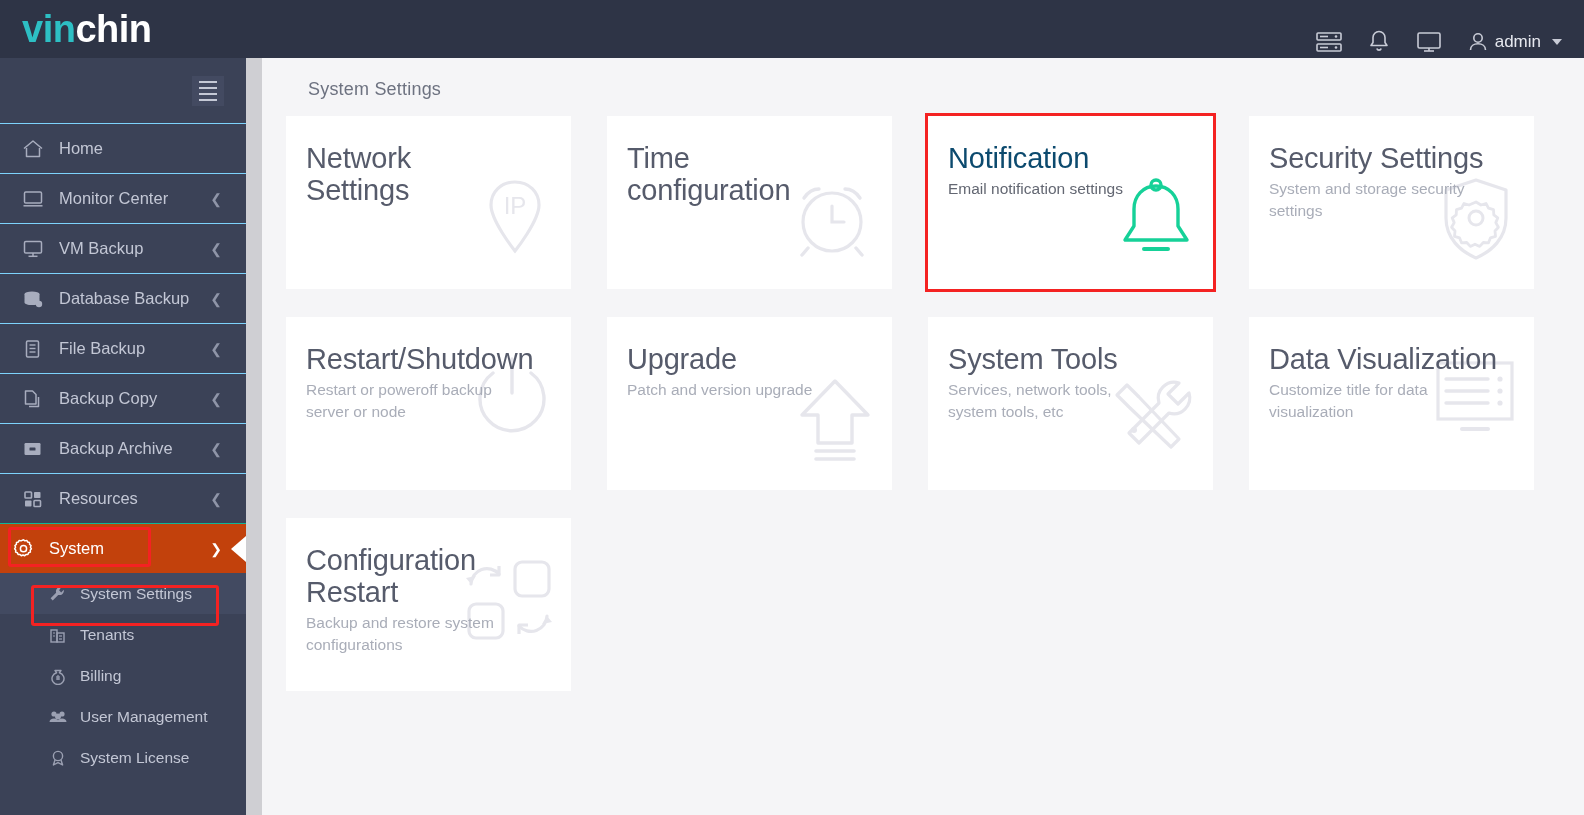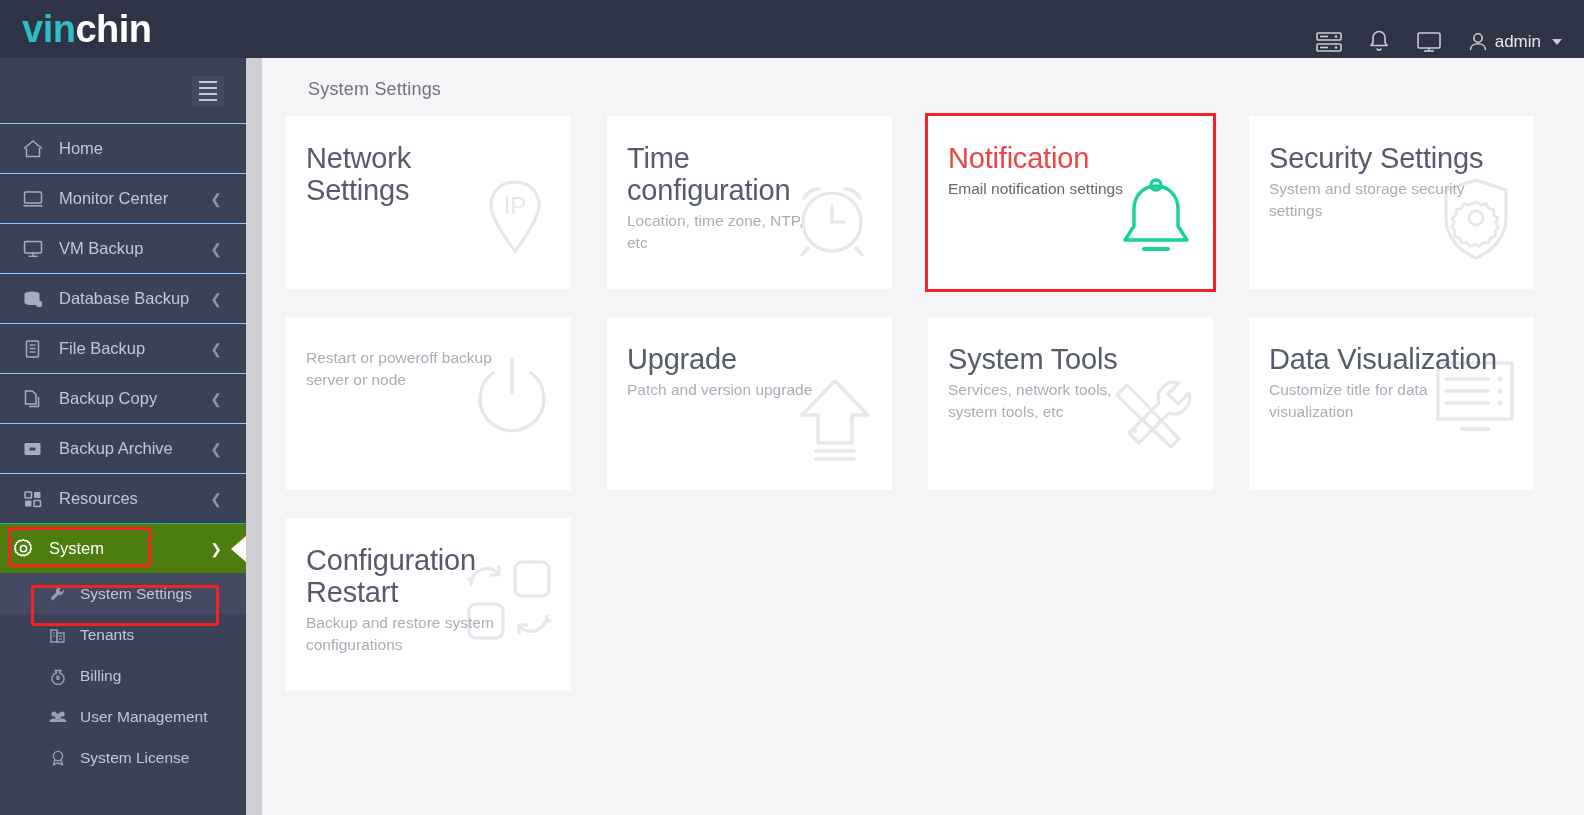--- a/index.html
+++ b/index.html
@@ -69,21 +69,21 @@
   }
   .nav-item .ic {
     width: 24px; margin-right: 13px; display: flex;
     align-items: center; justify-content: flex-start;
     color: #a8adbe;
   }
   .nav-item .chev {
     position: absolute; right: 24px; color: #8f95a8; font-size: 14px;
   }
   .nav-item.active {
-    background: #4d7c0f; color: #ffffff; border-top-color: #0fb698; padding-left: 12px;
+    background: #c2410c; color: #ffffff; border-top-color: #0fb698; padding-left: 12px;
   }
   .nav-item.active .ic { color: #ffffff; }
   .nav-item.active .chev { color: #ffffff; }
   .nav-item.active .pointer {
     position: absolute; right: 0; top: 50%; transform: translateY(-50%);
     width: 0; height: 0;
     border-top: 13px solid transparent; border-bottom: 13px solid transparent;
     border-right: 15px solid #ffffff;
   }
   .subnav-item {
@@ -133,21 +133,21 @@
   }
   .card .c-desc {
     position: relative; z-index: 2;
     margin-top: 4px; font-size: 15.5px; line-height: 22px;
     color: #a9adb8; max-width: 200px;
   }
   .card .c-icon {
     position: absolute; right: 14px; top: 56px;
     z-index: 1; color: #e6e6ec;
   }
-  .card.is-active .c-title { color: #ef4444; }
+  .card.is-active .c-title { color: #0c4a6e; }
   .card.is-active .c-desc { color: #636772; }
   .card.is-active .c-icon { color: #16d198; }
   .card.is-active { outline: 3px solid #f42222; outline-offset: 0px; }
 
   
   .card.wide .c-title { max-width: 262px; }
 
   
   .annot {
     position: absolute; border: 3px solid #f42222;
@@ -396,21 +396,20 @@
         <div class="c-icon">
           <svg width="84" height="96" viewBox="0 0 84 96">
             <path d="M42 10c-14 0-24 10-24 23 0 16 24 46 24 46s24-30 24-46c0-13-10-23-24-23z" fill="none" stroke="currentColor" stroke-width="3.2"></path>
             <text x="42" y="42" text-anchor="middle" font-family="Liberation Sans, sans-serif" font-size="24" fill="currentColor">IP</text>
           </svg>
         </div>
       </div>
 
       <div class="card">
         <div class="c-title">Time configuration</div>
-        <div class="c-desc">Location, time zone, NTP, etc</div>
         <div class="c-icon">
           <svg width="92" height="92" viewBox="0 0 92 92">
             <circle cx="46" cy="50" r="29" fill="none" stroke="currentColor" stroke-width="3.2"></circle>
             <path d="M46 34v16h12" fill="none" stroke="currentColor" stroke-width="3.2" stroke-linecap="round"></path>
             <path d="M18 26c4-6 10-9 15-9" fill="none" stroke="currentColor" stroke-width="3.4" stroke-linecap="round"></path>
             <path d="M74 26c-4-6-10-9-15-9" fill="none" stroke="currentColor" stroke-width="3.4" stroke-linecap="round"></path>
             <path d="M22 76l-6 7" fill="none" stroke="currentColor" stroke-width="3.4" stroke-linecap="round"></path>
             <path d="M70 76l6 7" fill="none" stroke="currentColor" stroke-width="3.4" stroke-linecap="round"></path>
           </svg>
         </div>
@@ -434,20 +433,21 @@
         <div class="c-icon">
           <svg width="88" height="96" viewBox="0 0 88 96">
             <path d="M44 8L14 18v28c0 20 14 33 30 40 16-7 30-20 30-40V18z" fill="none" stroke="currentColor" stroke-width="3.2" stroke-linejoin="round"></path>
             <path d="M44 30l5 3 5-1.5 2.5 4.6 5 1.5.3 5.3 4 3-2 4.7 2.6 4.6-3.4 3.8.5 5.3-5 1.5-2 5-5.2-.3-3.6 3.9-4.7-2.2-4.7 2.2-3.6-3.9-5.2.3-2-5-5-1.5.5-5.3-3.4-3.8 2.6-4.6-2-4.7 4-3 .3-5.3 5-1.5 2.5-4.6 5 1.5z" fill="none" stroke="currentColor" stroke-width="2.8" stroke-linejoin="round"></path>
             <circle cx="44" cy="46" r="7" fill="none" stroke="currentColor" stroke-width="3"></circle>
           </svg>
         </div>
       </div>
 
       <div class="card wide">
+        <div class="c-title">Restart/Shutdown</div>
         <div class="c-desc">Restart or poweroff backup server or node</div>
         <div class="c-icon" style="top:36px;">
           <svg width="90" height="90" viewBox="0 0 90 90">
             <path d="M26 20a32 32 0 1 0 38 0" fill="none" stroke="currentColor" stroke-width="3.4" stroke-linecap="round"></path>
             <line x1="45" y1="6" x2="45" y2="40" stroke="currentColor" stroke-width="3.4" stroke-linecap="round"></line>
           </svg>
         </div>
       </div>
 
       <div class="card">

